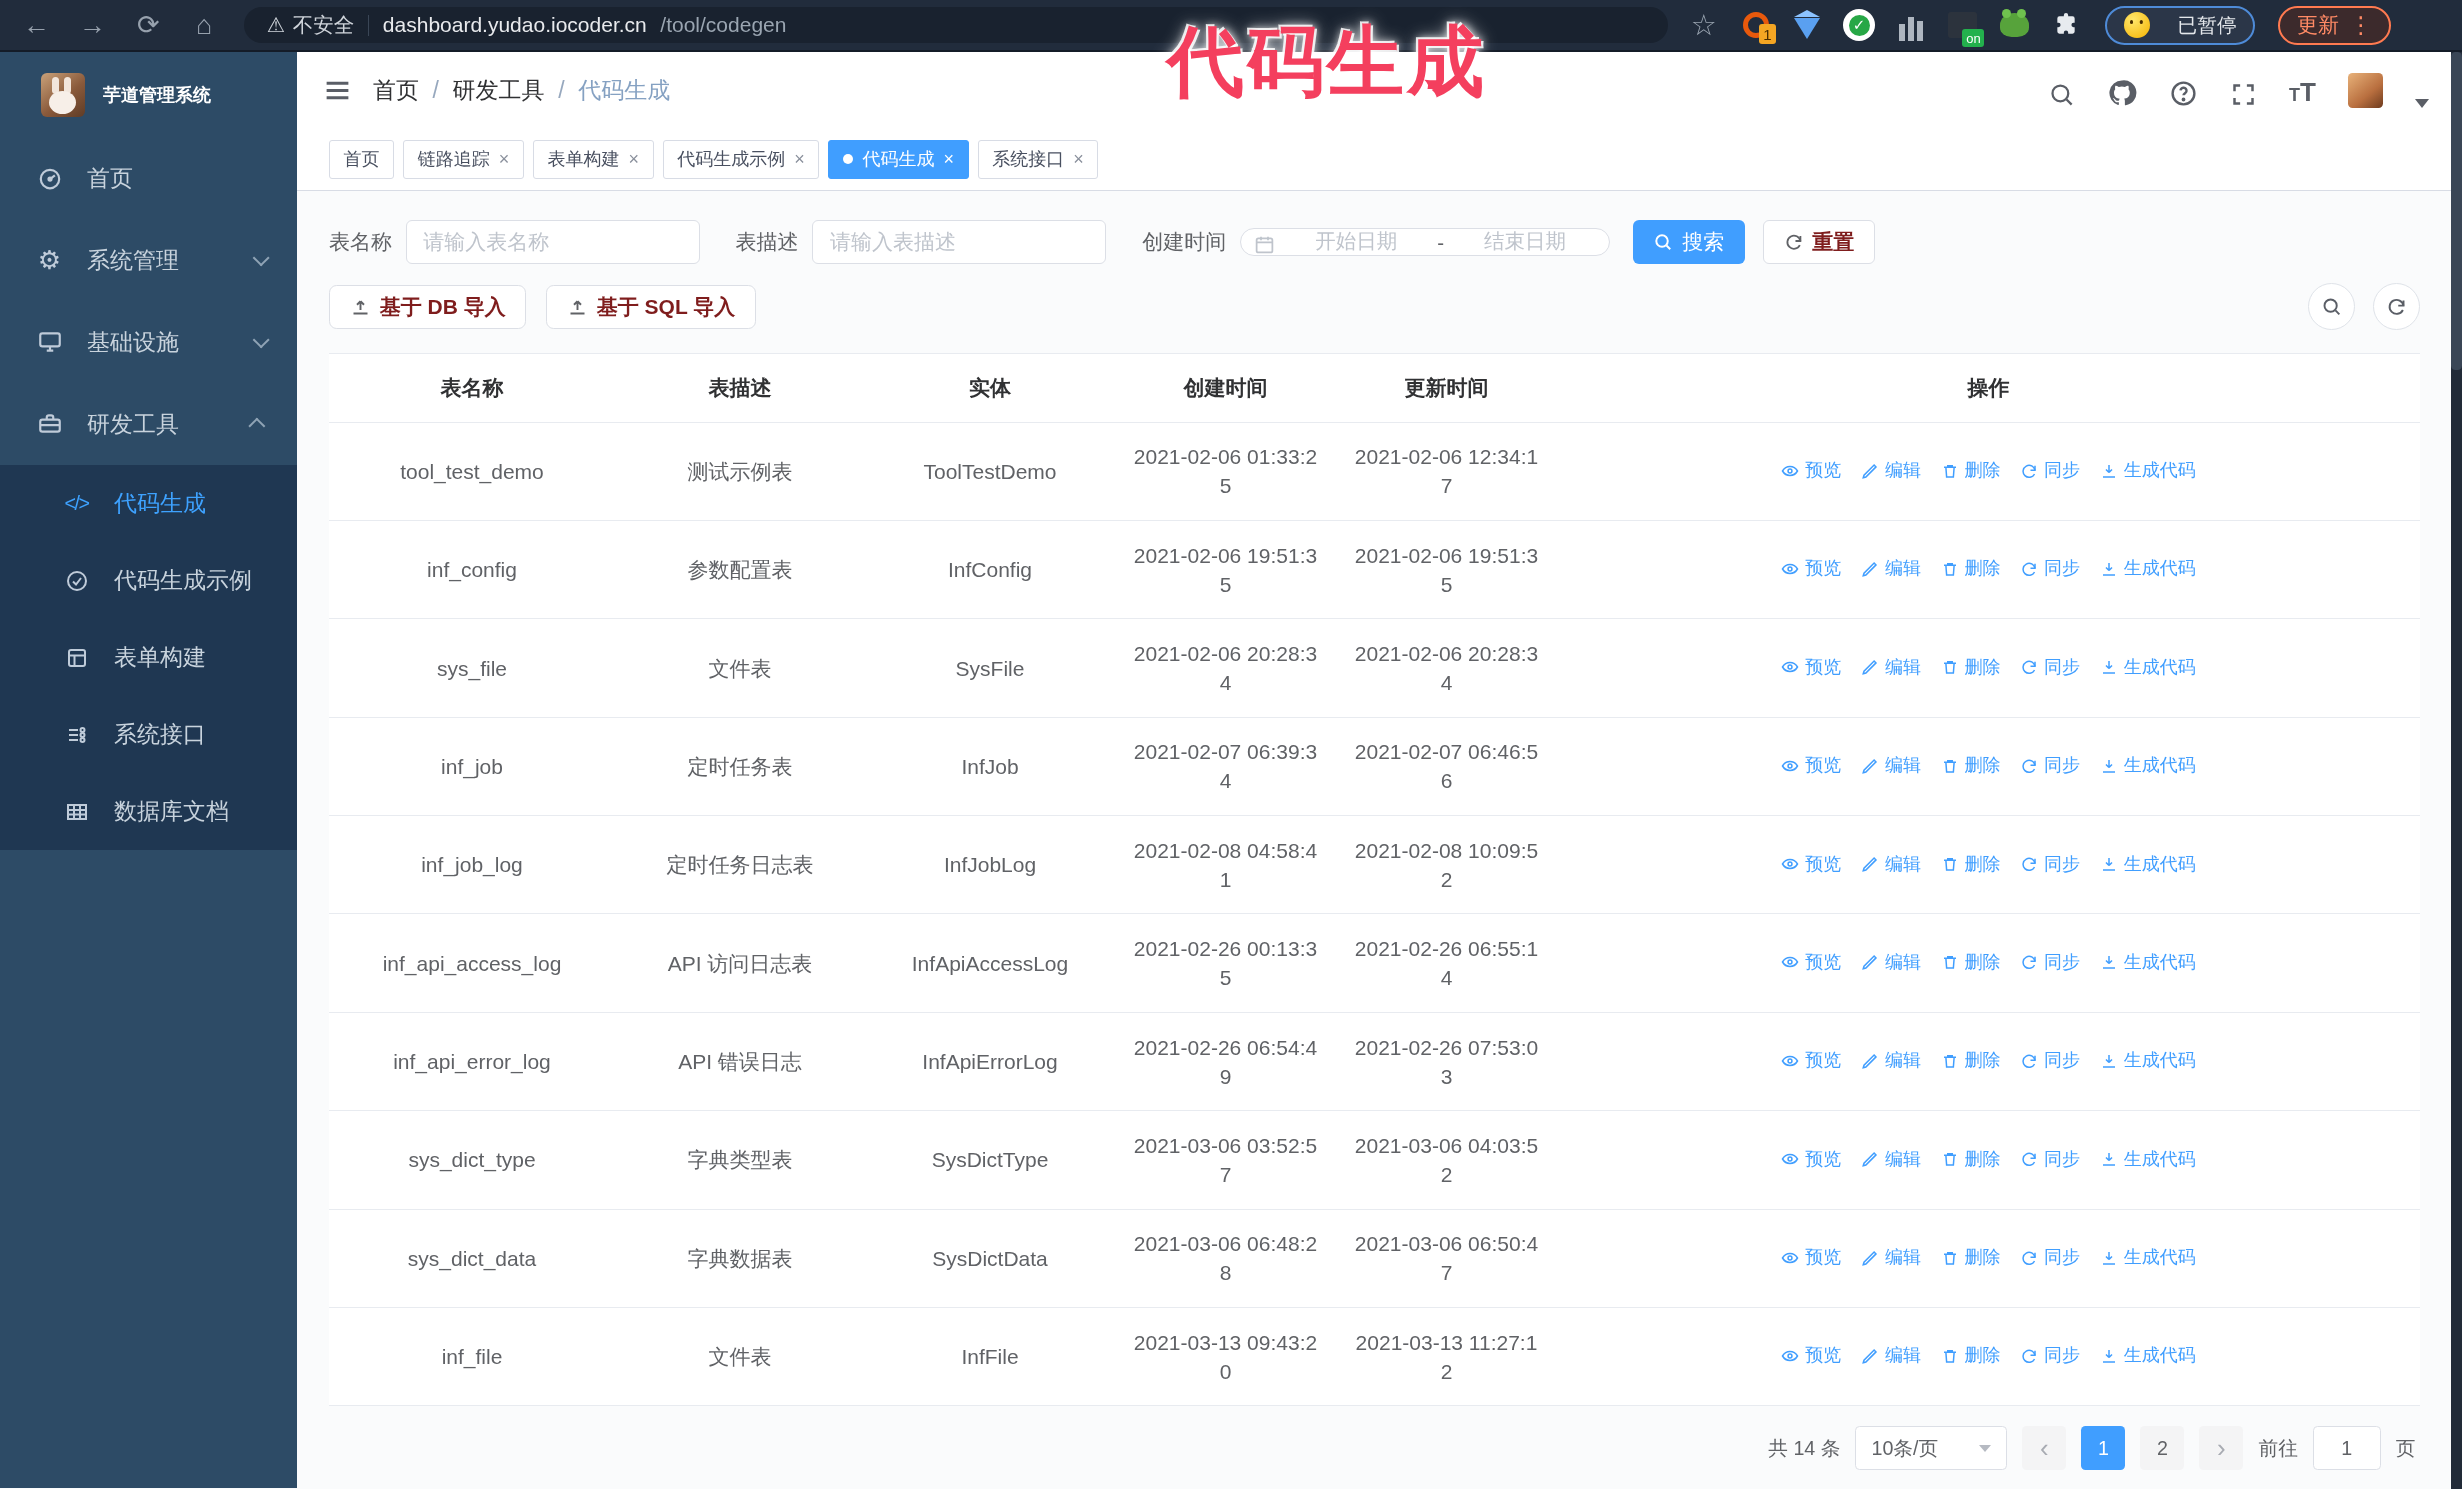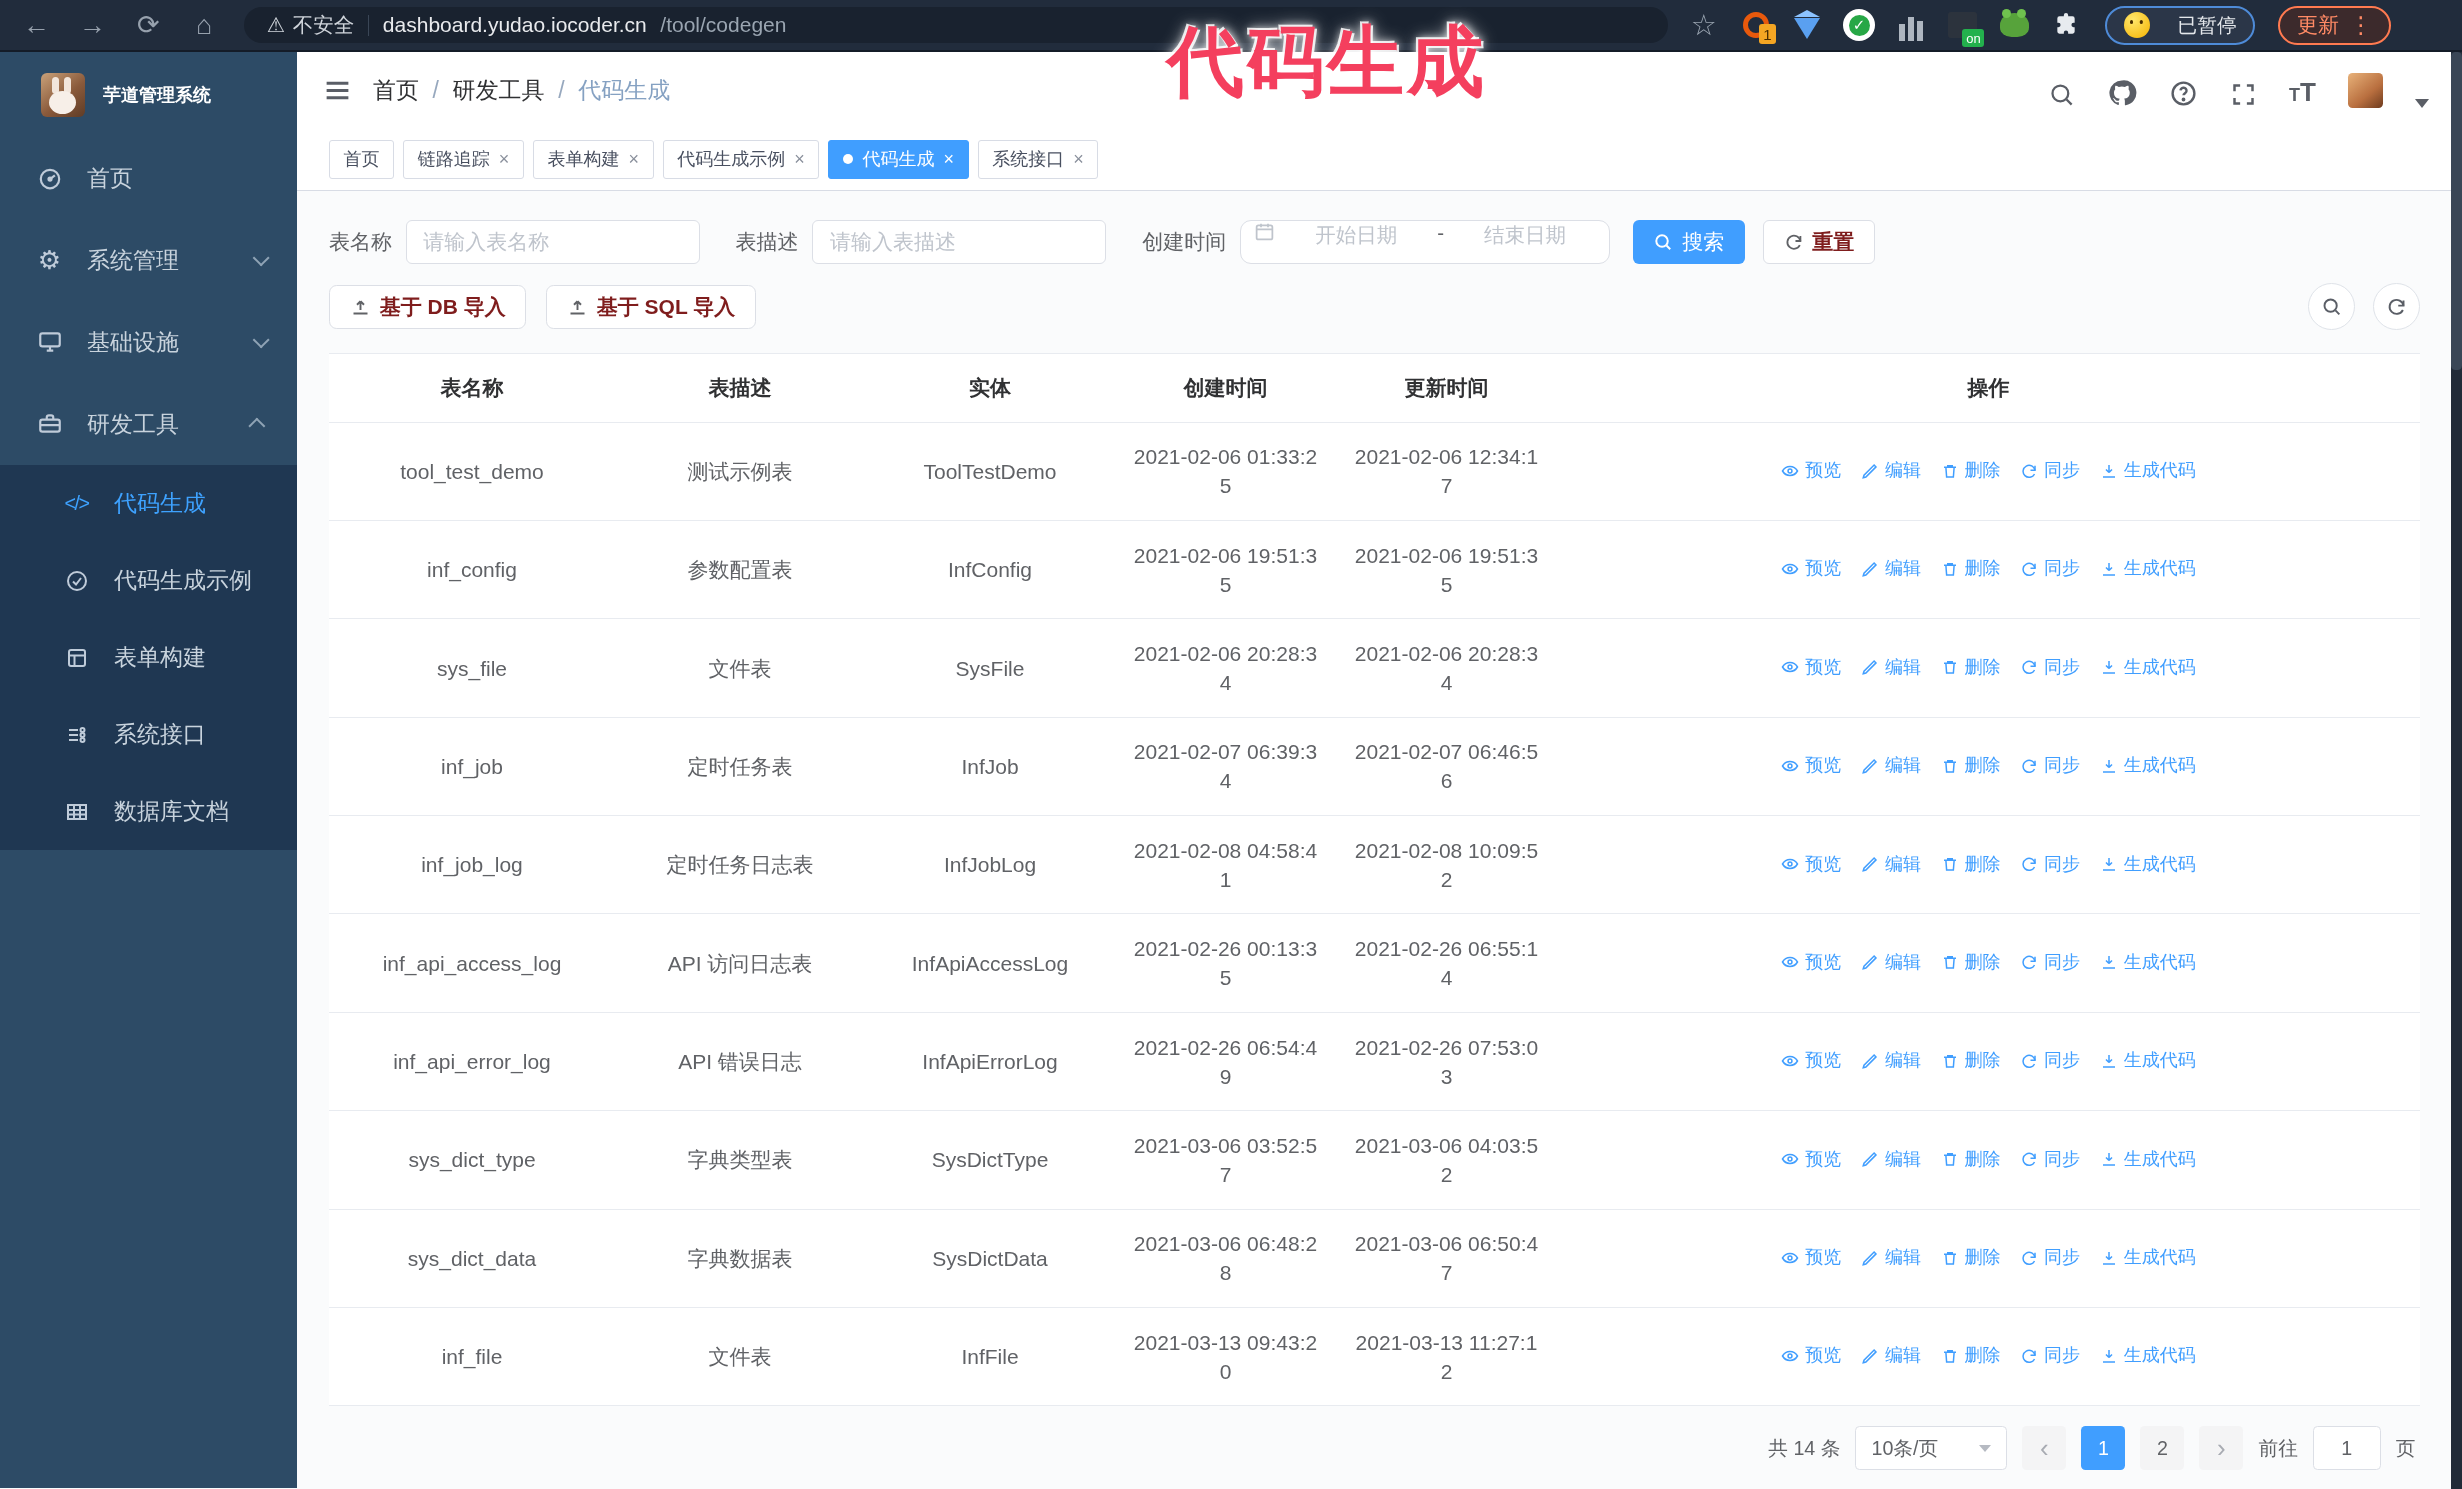--- a/index.html
+++ b/index.html
@@ -79,21 +79,21 @@
   .tag.is-active .tag-close { color:#fff; }
 
   .content { flex:1; padding:29px 42px 0 32px; background:#fafbfc; }
 
   
   .filter-row { display:flex; align-items:center; font-size:21px; color:#606266; margin-bottom:19.7px; }
   .f-label { margin-right:13.6px; white-space:nowrap; }
   .input { height:44px; background:#fff; border:1.5px solid #dcdfe6; border-radius:6px; padding:0 16.7px; font-size:21px; color:#606266; font-family:inherit; }
   .input::placeholder { color:#bfc4cc; }
   .gap { width:36px; flex-shrink:0; }
-  .date-range { width:370px; height:44px; background:#fff; border:1.5px solid #dcdfe6; border-radius:11px; display:flex; align-items:flex-start; padding:0 13.6px; gap:10.6px; color:#bfc4cc; font-size:20.5px; }
+  .date-range { width:370px; height:28px; background:#fff; border:1.5px solid #dcdfe6; border-radius:16px; display:flex; align-items:flex-end; padding:0 13.6px; gap:10.6px; color:#bfc4cc; font-size:20.5px; }
   .date-range .ph { flex:1; text-align:center; }
   .btn { height:44px; border-radius:6px; font-size:21px; display:inline-flex; align-items:center; gap:9px; padding:0 19.7px; cursor:pointer; border:1.5px solid transparent; }
   .btn-primary { background:#409eff; color:#fff; }
   .btn-plain { background:#fff; border-color:#dcdfe6; color:#7f1d1d;font-weight:bold; }
 
   
   .toolbar-row { display:flex; align-items:center; margin-bottom:23px; }
   .toolbar-row .btn { margin-right:19.7px; border-radius:7.6px; }
   .circle-btns { margin-left:auto; display:flex; gap:18px; }
   .circle-btn { width:47px; height:47px; border-radius:50%; border:1.5px solid #dfe3e9; background:#fff; color:#5a5e66; display:flex; align-items:center; justify-content:center; cursor:pointer; }

